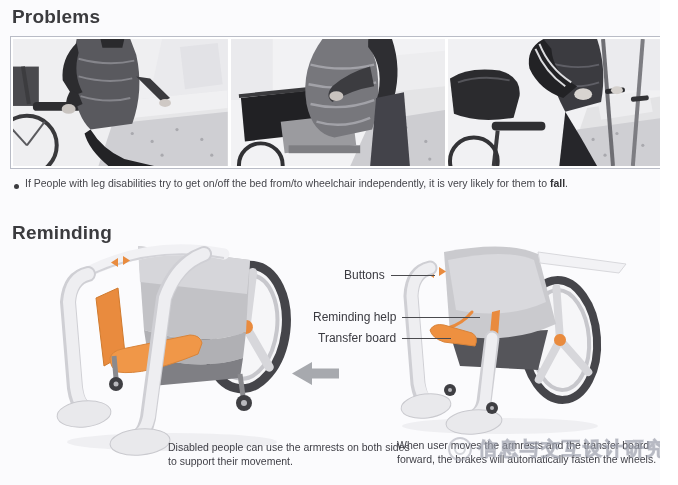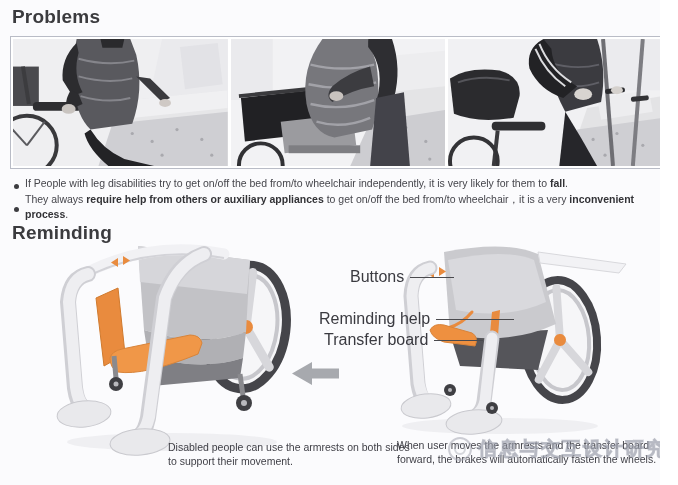--- a/index.html
+++ b/index.html
@@ -36,21 +36,21 @@
   }
   .bullet b{font-weight:bold; color:#323236;}
 
   .render{position:absolute;}
   #render-left{left:52px; top:236px; width:250px; height:220px;}
   #render-right{left:388px; top:238px; width:245px; height:200px;}
   .render svg{display:block; width:100%; height:100%;}
 
   .callout{
     position:absolute; display:flex; align-items:center;
-    font-size:16px; color:#3a3a40; white-space:nowrap;margin-left:6px;
+    font-size:12px; color:#3a3a40; white-space:nowrap;
   }
   .callout .lead{height:1px; background:#4a4a4e; margin-left:6px;}
   #callout-buttons{left:344px; top:268px;}
   #callout-buttons .lead{width:44px;}
   #callout-reminding{left:313px; top:310px;}
   #callout-reminding .lead{width:78px;}
   #callout-transfer{left:318px; top:331px;text-align:right;}
   #callout-transfer .lead{width:49px;}
 
   .arrow-left{position:absolute; left:291px; top:360px; width:50px; height:27px;}
@@ -182,24 +182,20 @@
         <rect x="184" y="58" width="18" height="5" rx="2" fill="#333336" transform="rotate(-6 193 60)"></rect>
         <ellipse cx="170" cy="52" rx="6" ry="4" fill="#d5d1cd"></ellipse>
       </svg>
     </div>
   </div>
 
   <div class="bullets">
     <div class="bullet">
       <span class="dot"></span>
       <span><span>If People with leg disabilities try to get on/off the bed from/to  wheelchair independently, it is very likely for them to </span><b>fall</b><span>.</span></span>
-    </div>
-    <div class="bullet">
-      <span class="dot"></span>
-      <span><span>They always </span><b>require help from others or auxiliary appliances</b><span> to get on/off the bed from/to  wheelchair，it is a very </span><b>inconvenient process</b><span>.</span></span>
     </div>
   </div>
 
   <div class="section-title" id="solution-title">Reminding</div>
 
   <div class="render" id="render-left">
     <svg viewBox="0 0 250 220">
       <ellipse cx="120" cy="206" rx="105" ry="9" fill="#efeff2"></ellipse>
       <g transform="rotate(7 194 91)">
         <ellipse cx="194" cy="91" rx="40" ry="62" fill="#f6f6f8" stroke="#45454a" stroke-width="9"></ellipse>

